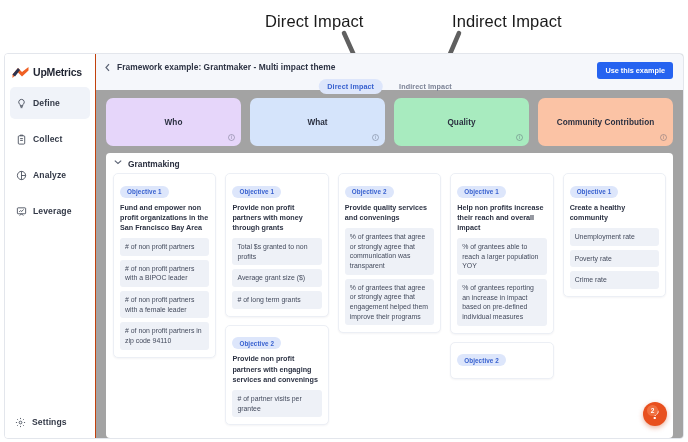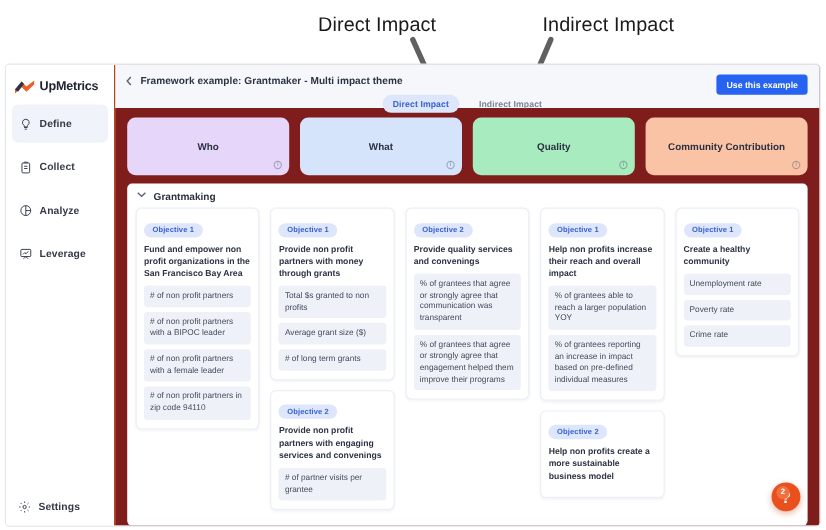--- a/index.html
+++ b/index.html
@@ -62,21 +62,21 @@
 
   .settings {
     position: absolute; left: 10px; bottom: 10px;
     display: flex; align-items: flex-start; gap: 6px; cursor: pointer;
   }
   .settings .nav-label { font-size: 8.6px; }
 
   
   .main {
     flex: 1 1 auto; height: 100%;
-    background: #7f1d1d;
+    background: #a3a3a3;
     position: relative;
     display: flex; flex-direction: column;
   }
 
   .topbar {
     height: 36px; flex: 0 0 36px;
     display: flex; align-items: flex-start;
     padding: 8px 10px 0 8px;
     position: relative;
     background: #f5f7fb;
@@ -351,21 +351,20 @@
 
         <div class="col">
           <div class="obj-card">
             <span class="obj-badge">Objective 1</span>
             <div class="obj-desc">Help non profits increase their reach and overall impact</div>
             <div class="metric">% of grantees able to reach a larger population YOY</div>
             <div class="metric">% of grantees reporting an increase in impact based on pre-defined individual measures</div>
           </div>
           <div class="obj-card">
             <span class="obj-badge">Objective 2</span>
-            <div class="obj-desc">Help non profits create a more sustainable business model</div>
             
             
           </div>
         </div>
 
         <div class="col">
           <div class="obj-card">
             <span class="obj-badge">Objective 1</span>
             <div class="obj-desc">Create a healthy community</div>
             <div class="metric">Unemployment rate</div>

